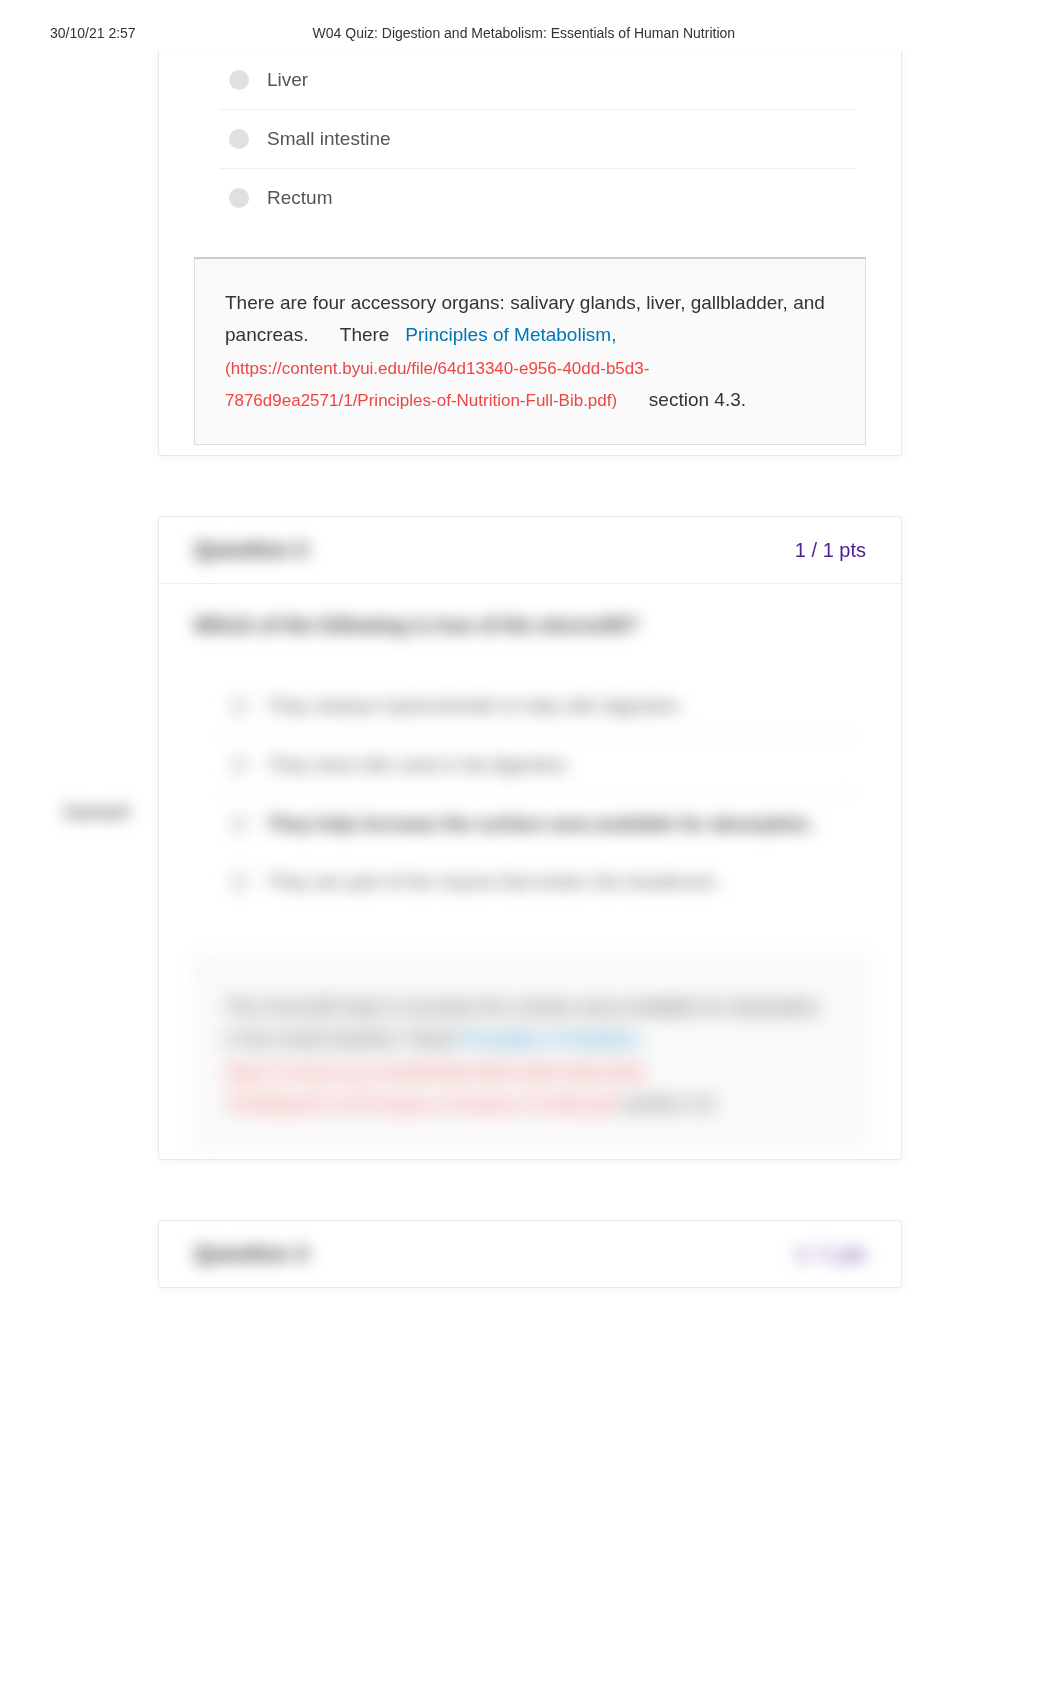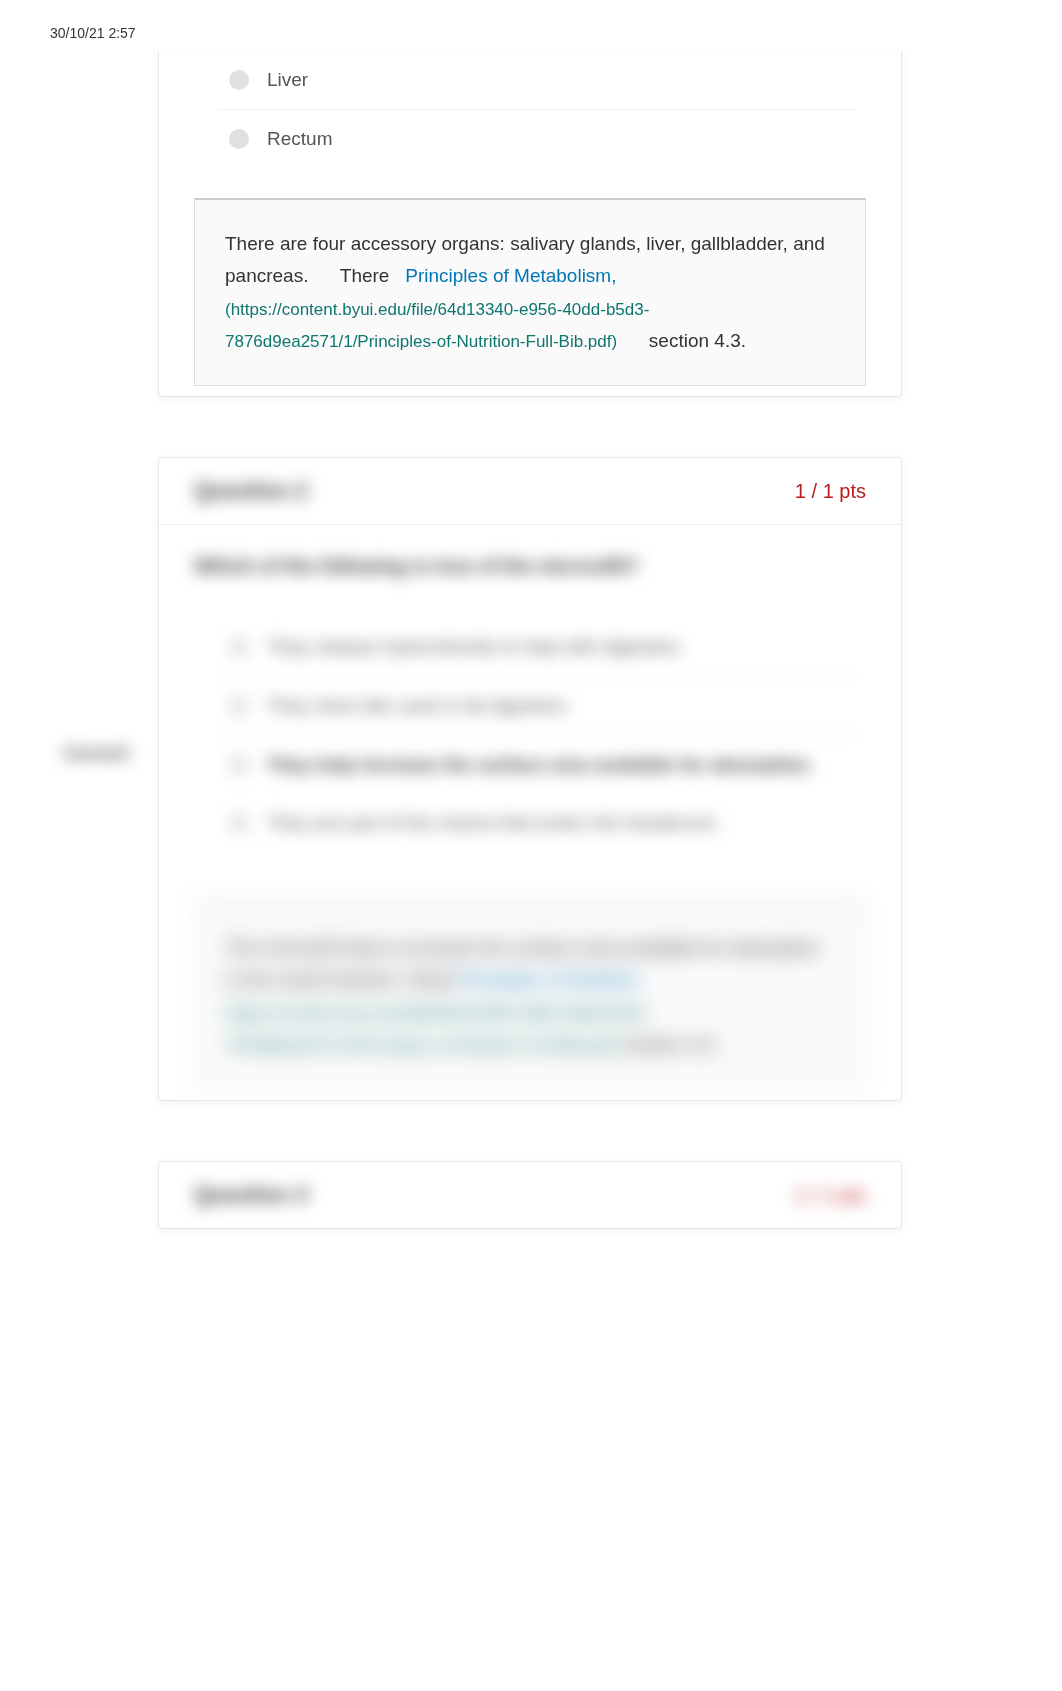--- a/index.html
+++ b/index.html
@@ -56,21 +56,21 @@
     }
     
     .question-title {
       font-size: 22px;
       font-weight: bold;
       color: #333;
     }
     
     .question-points {
       font-size: 20px;
-      color: #b91c1c;
+      color: #4c1d95;
     }
     
     .question-body {
       padding: 30px 35px 20px 35px;
     }
     
     .question-text {
       font-size: 20px;
       font-weight: bold;
       color: #333;
@@ -119,21 +119,21 @@
       line-height: 1.7;
       color: #333;
     }
     
     .feedback-box a {
       color: #0076b5;
       text-decoration: none;
     }
     
     .feedback-url {
-      color: #0f766e;
+      color: #ef4444;
       font-size: 17px;
     }
     
     .correct-label-wrapper {
       position: relative;
     }
     
     .correct-label {
       position: absolute;
       left: -130px;
@@ -161,30 +161,35 @@
     
     .q1-options .answer-option {
       margin-left: 25px;
     }
   </style>
 </head>
 <body>
 
 <div class="page-header">
   <div class="timestamp">30/10/21 2:57</div>
+  <div class="title">W04 Quiz: Digestion and Metabolism: Essentials of Human Nutrition</div>
 </div>
 
 <div class="content">
 
   <div class="question-card" style="border-top:none; border-top-left-radius:0; border-top-right-radius:0;">
 
     <div class="q1-options">
       <div class="answer-option">
         <div class="radio-circle"></div>
         <div class="answer-text">Liver</div>
+      </div>
+      <div class="answer-option">
+        <div class="radio-circle"></div>
+        <div class="answer-text">Small intestine</div>
       </div>
       <div class="answer-option">
         <div class="radio-circle"></div>
         <div class="answer-text">Rectum</div>
       </div>
     </div>
 
     <div class="feedback-box">
       <span>There are four accessory organs: salivary glands, liver, gallbladder, and pancreas.</span>
       &nbsp;&nbsp;&nbsp;&nbsp;

